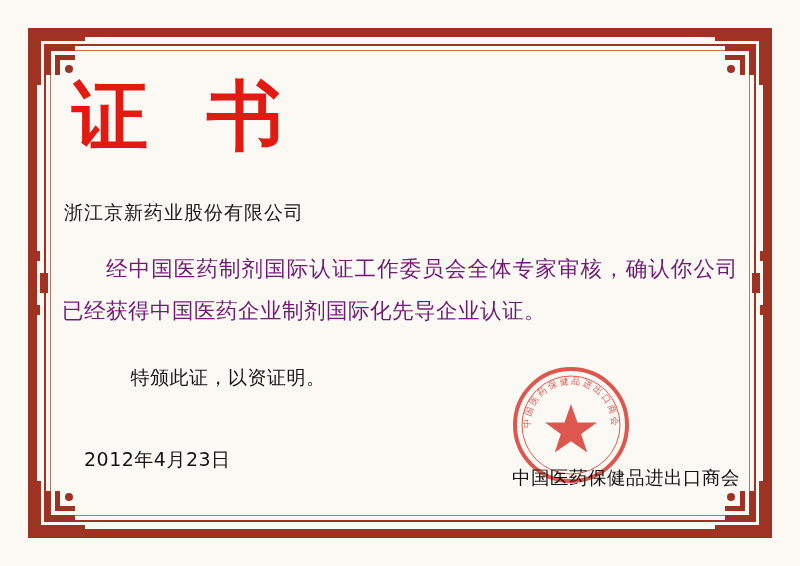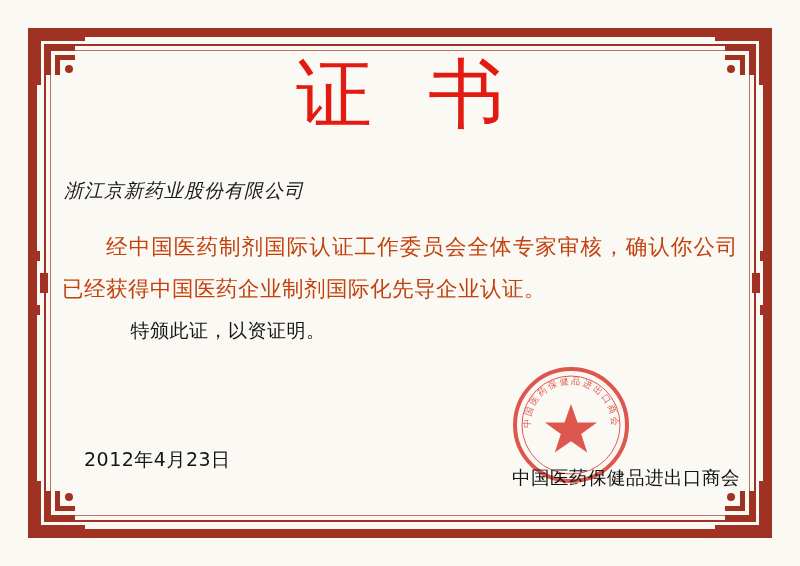--- a/index.html
+++ b/index.html
@@ -75,54 +75,54 @@
 
   .content {
     position: absolute;
     left: 56px;
     top: 56px;
     right: 56px;
     bottom: 56px;
   }
 
   .title {
-    text-align: center;
+    text-align: left;
     color: #e21a12;
     font-family: "DejaVu Serif", "Liberation Serif", serif;
-    font-weight: normal;
+    font-weight: bold;
     font-size: 76px;
     letter-spacing: 16px;
     text-indent: 16px;
+    margin-top: 22px;
     line-height: 1;
   }
 
   .recipient {
     margin-top: 46px;
     margin-left: 8px;
     font-size: 19px;
     color: #1a1a1a;
     letter-spacing: 1px;
     font-family: "DejaVu Sans", "Liberation Sans", sans-serif;
-    font-style: italic;
   }
 
   .body-text {
     margin-top: 22px;
     margin-left: 6px;
     margin-right: 6px;
     font-size: 21.5px;
     line-height: 1.95;
-    color: #c2410c;
+    color: #701a75;
     text-indent: 2.05em;
     letter-spacing: 0.5px;
     text-align: justify;
   }
 
   .note {
-    margin-top: 8px;
+    margin-top: 33px;
     margin-left: 6px;
     font-size: 19px;
     color: #141414;
     text-indent: 3.6em;
     letter-spacing: 0.5px;
   }
 
   .footer {
     position: absolute;
     left: 0;

